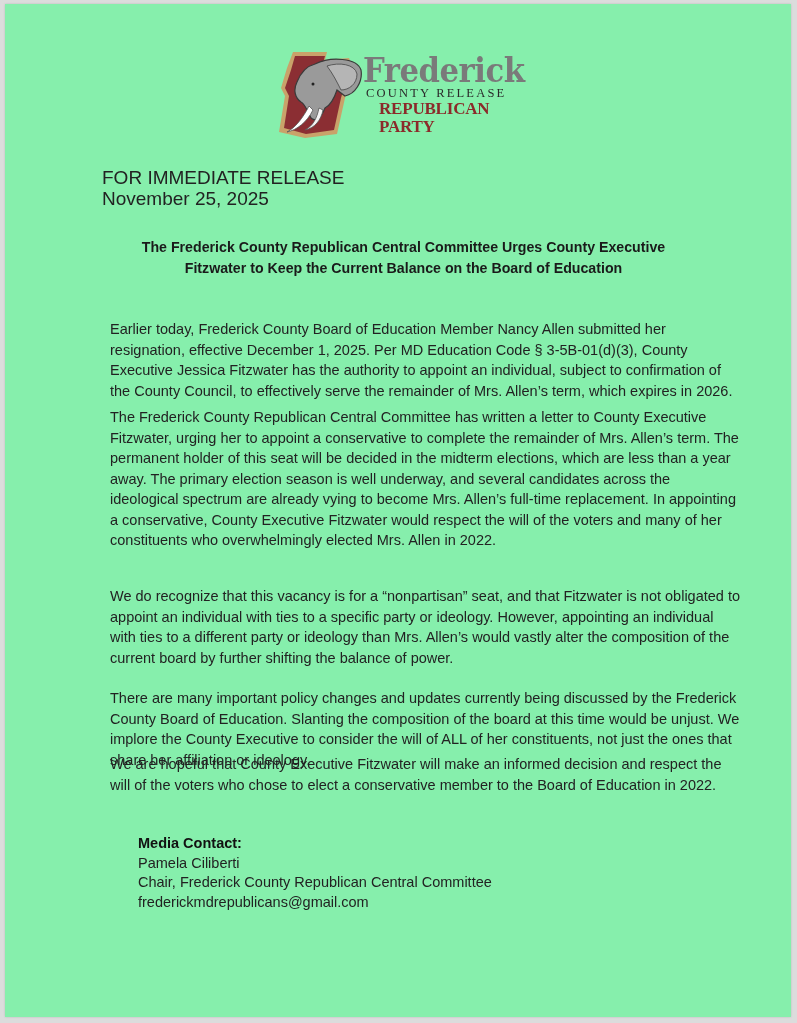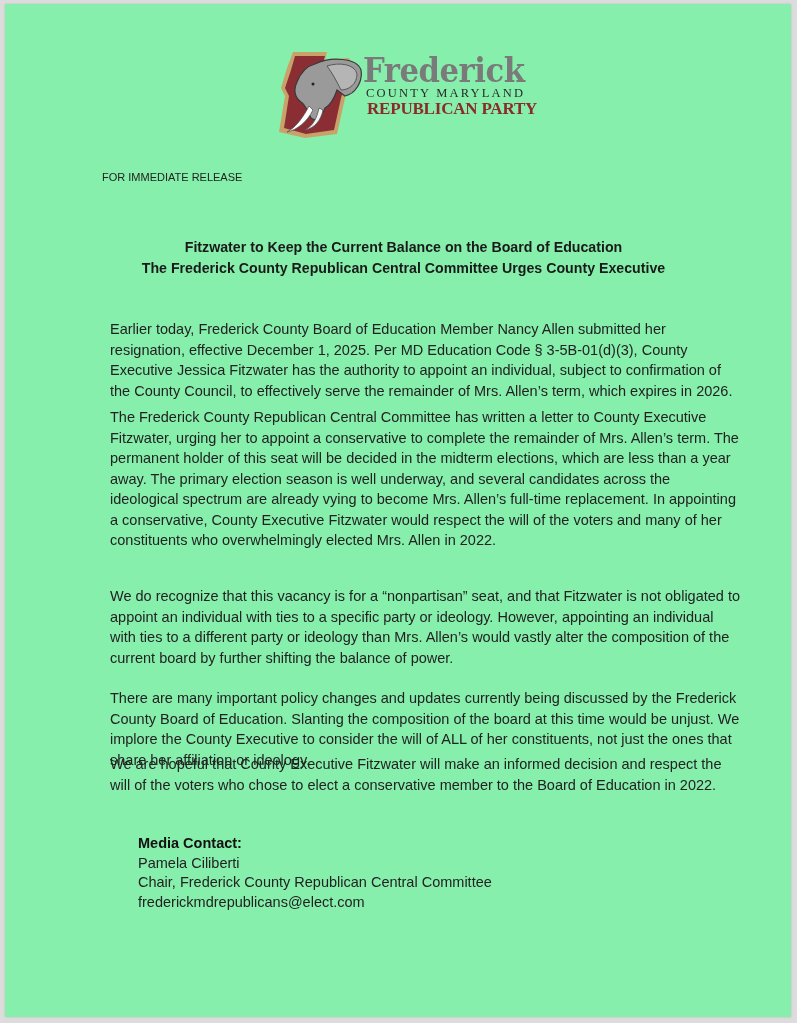--- a/index.html
+++ b/index.html
@@ -23,27 +23,27 @@
     font-size:33px; line-height:34px; letter-spacing:-0.5px;
     transform:scaleX(0.93); transform-origin:left;
   }
   .logo-county {
     font-family:"Liberation Serif", serif; color:#2a2a2a;
     font-size:12.5px; letter-spacing:2.2px; line-height:13px; margin-top:-1px;
     margin-left:3px;
   }
   .logo-party {
     font-family:"Liberation Serif", serif; font-weight:bold; color:#8b2a2a;
-    font-size:17px; line-height:18px; margin-left:4px; letter-spacing:-0.2px;
+    font-size:17px; line-height:18px; margin-left:16px; letter-spacing:-0.2px;
   }
   .text {
     position:absolute; left:97px; width:630px; color:#222;
     font-size:14.5px; line-height:20.5px;
   }
-  .release { top:163px; font-size:11px; line-height:21px; }
+  .release { top:163px; font-size:19px; line-height:21px; }
   .headline {
     position:absolute; left:90px; width:617px; top:233px; text-align:center;
     font-weight:bold; font-size:14.2px; line-height:21px; color:#1a1a1a;
   }
   .para { margin:8px; }
   .p1 { top:307px; }
   .p2 { top:395px; }
   .p3 { top:574px; }
   .p4 { top:676px; }
   .p5 { top:742px; }
@@ -60,40 +60,41 @@
       <polygon points="18,4 52,4 50,12 74,10 78,20 70,50 62,86 30,90 4,84 10,48 6,40 12,20" fill="#c9a26a"></polygon>
       <polygon points="20,8 50,8 48,15 71,14 74,22 66,50 59,82 31,86 9,80 14,48 10,40 16,22" fill="#8b2e33"></polygon>
       <path d="M40,16 C56,8 82,10 86,22 C88,34 80,46 70,48 L62,42 C58,54 54,58 50,60 C46,70 40,74 36,70 C32,62 30,56 26,54 C20,50 18,42 22,34 C26,24 32,18 40,16 Z" fill="#9a9a9a" stroke="#3a3a3a" stroke-width="1.2"></path>
       <path d="M52,18 C64,14 80,16 82,26 C82,36 74,42 66,42 C62,34 58,26 52,18 Z" fill="#b5b5b5" stroke="#444" stroke-width="0.8"></path>
       <circle cx="38" cy="36" r="1.5" fill="#222"></circle>
       <path d="M34,58 C28,70 20,80 12,84 C22,82 32,74 38,62 Z" fill="#ffffff" stroke="#555" stroke-width="0.8"></path>
       <path d="M44,60 C42,70 38,78 30,82 C40,80 46,72 48,62 Z" fill="#f4f4f4" stroke="#555" stroke-width="0.8"></path>
     </svg>
     <div class="logo-text">
       <div class="logo-title">Frederick</div>
-      <div class="logo-county">COUNTY MARYLAND</div>
+      <div class="logo-county">COUNTY RELEASE</div>
       <div class="logo-party">REPUBLICAN PARTY</div>
     </div>
   </div>
 
   <div class="text release">
     <div>FOR IMMEDIATE RELEASE</div>
+    <div>November 25, 2025</div>
   </div>
 
   <div class="headline">
+    <div>The Frederick County Republican Central Committee Urges County Executive</div>
     <div>Fitzwater to Keep the Current Balance on the Board of Education</div>
-    <div>The Frederick County Republican Central Committee Urges County Executive</div>
   </div>
 
   <p class="text para p1">Earlier today, Frederick County Board of Education Member Nancy Allen submitted her resignation, effective December 1, 2025.  Per MD Education Code § 3-5B-01(d)(3), County Executive Jessica Fitzwater has the authority to appoint an individual, subject to confirmation of the County Council, to effectively serve the remainder of Mrs. Allen’s term, which expires in 2026.</p>
   <p class="text para p2">The Frederick County Republican Central Committee has written a letter to County Executive Fitzwater, urging her to appoint a conservative to complete the remainder of Mrs. Allen’s term. The permanent holder of this seat will be decided in the midterm elections, which are less than a year away. The primary election season is well underway, and several candidates across the ideological spectrum are already vying to become Mrs. Allen’s full-time replacement. In appointing a conservative, County Executive Fitzwater would respect the will of the voters and many of her constituents who overwhelmingly elected Mrs. Allen in 2022.</p>
   <p class="text para p3">We do recognize that this vacancy is for a “nonpartisan” seat, and that Fitzwater is not obligated to appoint an individual with ties to a specific party or ideology. However, appointing an individual with ties to a different party or ideology than Mrs. Allen’s would vastly alter the composition of the current board by further shifting the balance of power.</p>
   <p class="text para p4">There are many important policy changes and updates currently being discussed by the Frederick County Board of Education. Slanting the composition of the board at this time would be unjust. We implore the County Executive to consider the will of ALL of her constituents, not just the ones that share her affiliation or ideology.</p>
   <p class="text para p5">We are hopeful that County Executive Fitzwater will make an informed decision and respect the will of the voters who chose to elect a conservative member to the Board of Education in 2022.</p>
 
   <div class="text contact">
     <div class="lbl">Media Contact:</div>
     <div>Pamela Ciliberti</div>
     <div>Chair, Frederick County Republican Central Committee</div>
-    <div>frederickmdrepublicans@elect.com</div>
+    <div>frederickmdrepublicans@gmail.com</div>
   </div>
 
 </div>
 
 </body></html>

